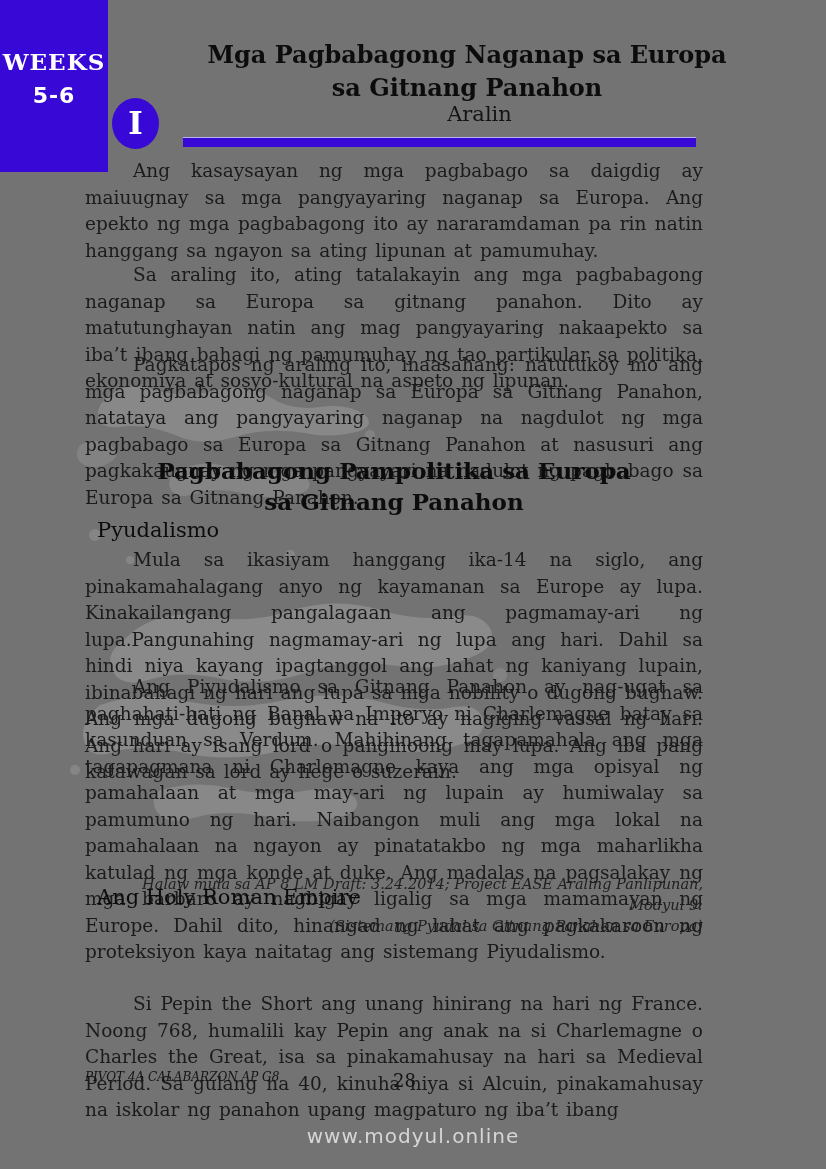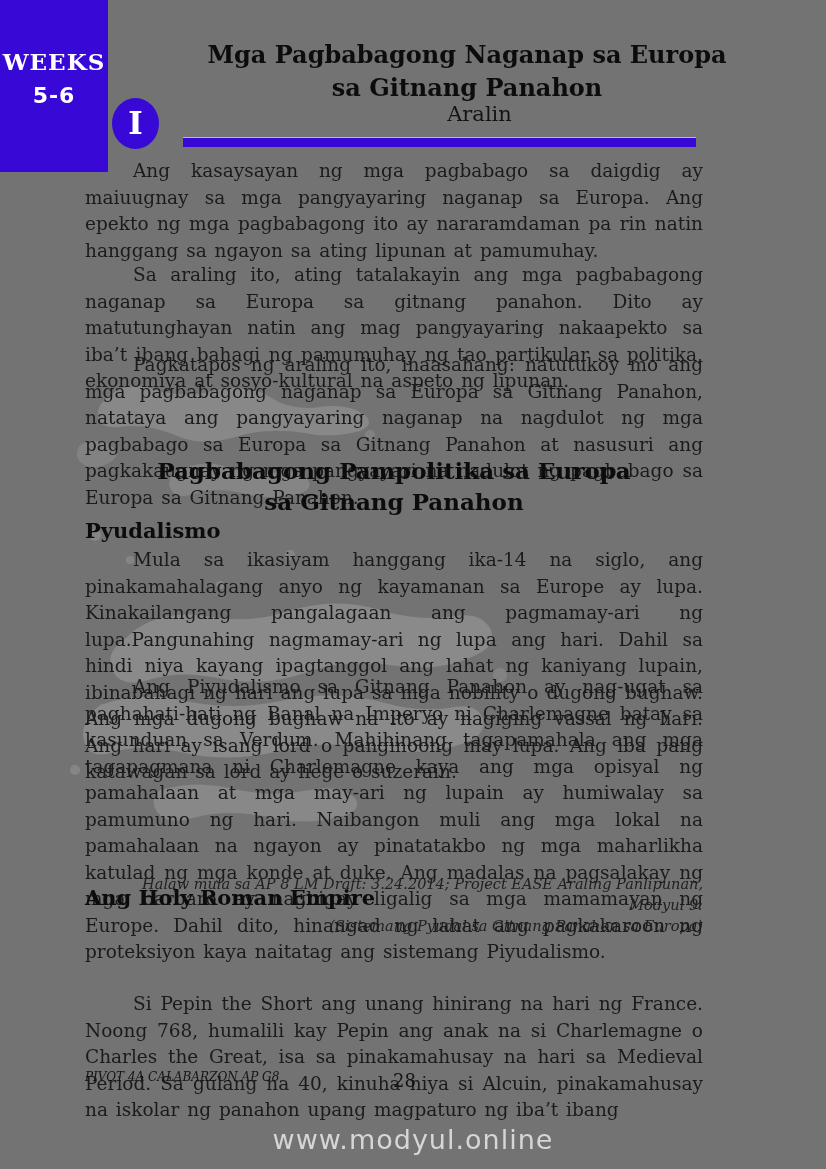--- a/index.html
+++ b/index.html
@@ -63,39 +63,39 @@
   .para {
     position: absolute; left: 0; width: 618px;
     font-size: 18.5px; line-height: 26.5px; text-align: justify;
     text-indent: 48px; color: #1b1b1b; word-spacing: 2px;
   }
   .section-heading {
     position: absolute; left: 0; width: 618px; text-align: center;
     font-size: 23px; font-weight: bold; line-height: 31px; color: #0c0c0c;
   }
   .sub-heading {
-    position: absolute; left: 0; font-size: 21px; font-weight: bold; color: #0c0c0c;
+    position: absolute; left: 12px; font-size: 21px; font-weight: normal; color: #0c0c0c;
   }
   .citation {
     position: absolute; left: 0; width: 618px; text-align: right;
     font-style: italic; font-size: 14.5px; line-height: 21px; color: #202020; margin-top: 32px;
   }
   .para.loose { line-height: 29px; }
 
   
   .footer-module {
     position: absolute; left: 0; top: 912px; font-style: italic;
     font-size: 12px; color: #141414;
   }
   .footer-page {
     position: absolute; left: 308px; top: 912px; font-size: 18px; color: #141414;
   }
   .site-watermark {
     position: absolute; left: 0; right: 0; top: 1124px; text-align: center;
-    font-family: "DejaVu Sans", sans-serif; font-size: 27px; color: #d6d6d6;
+    font-family: "DejaVu Sans", sans-serif; font-size: 20px; color: #d6d6d6;
     letter-spacing: 1px;
   }
 </style>
 </head>
 <body>
 
 <div class="page">
 
   <div class="weeks-box">
     <div class="weeks-label">WEEKS</div>

